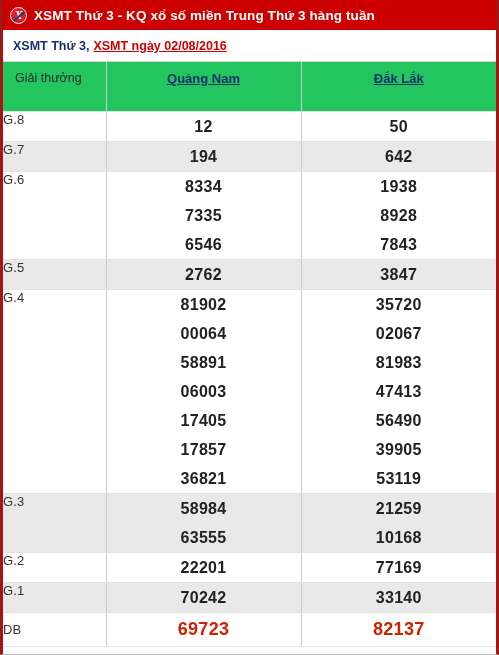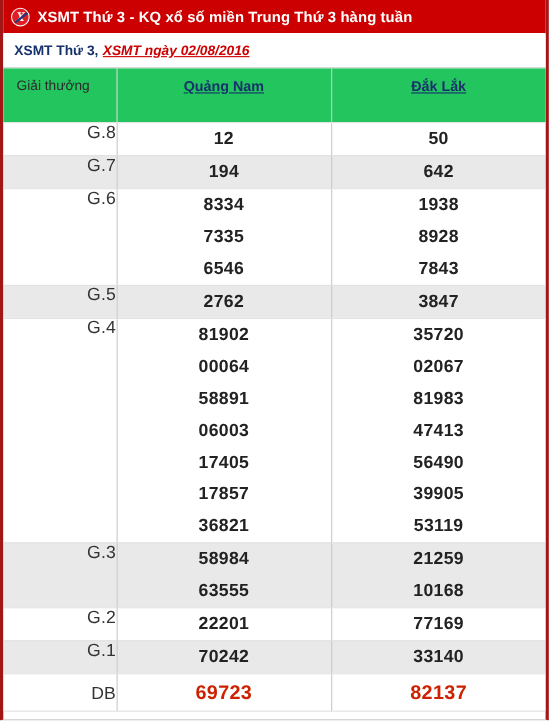--- a/index.html
+++ b/index.html
@@ -95,21 +95,20 @@
     font-size: 12.5px;
     font-weight: bold;
   }
   .subtitle-link {
     color: #cc0000;
     font-size: 12.5px;
     font-weight: bold;
     text-decoration: underline;
     margin-left: 4px;
     cursor: pointer;
-    font-style: italic;
   }
 
   
   .table-wrap {
     flex: 1 1 auto;
     overflow: hidden;
   }
   table.results {
     width: 100%;
     border-collapse: collapse;
@@ -150,24 +149,23 @@
     text-decoration: underline;
     cursor: pointer;
   }
   thead th.prov-col { text-align: center; }
 
   tbody tr.band { background: #e9e9e9; }
   tbody tr.plain { background: #ffffff; }
 
   td.prize-cell {
     padding: 7px 0 0 12px;
-    font-size: 16px;
+    font-size: 13px;
     color: #333333;
     letter-spacing: 0.2px;
-    text-align: right;
   }
   td.num-cell {
     text-align: center;
     padding: 0;
     margin-left: 44px;
   }
   .num {
     display: block;
     font-size: 16px;
     font-weight: bold;

